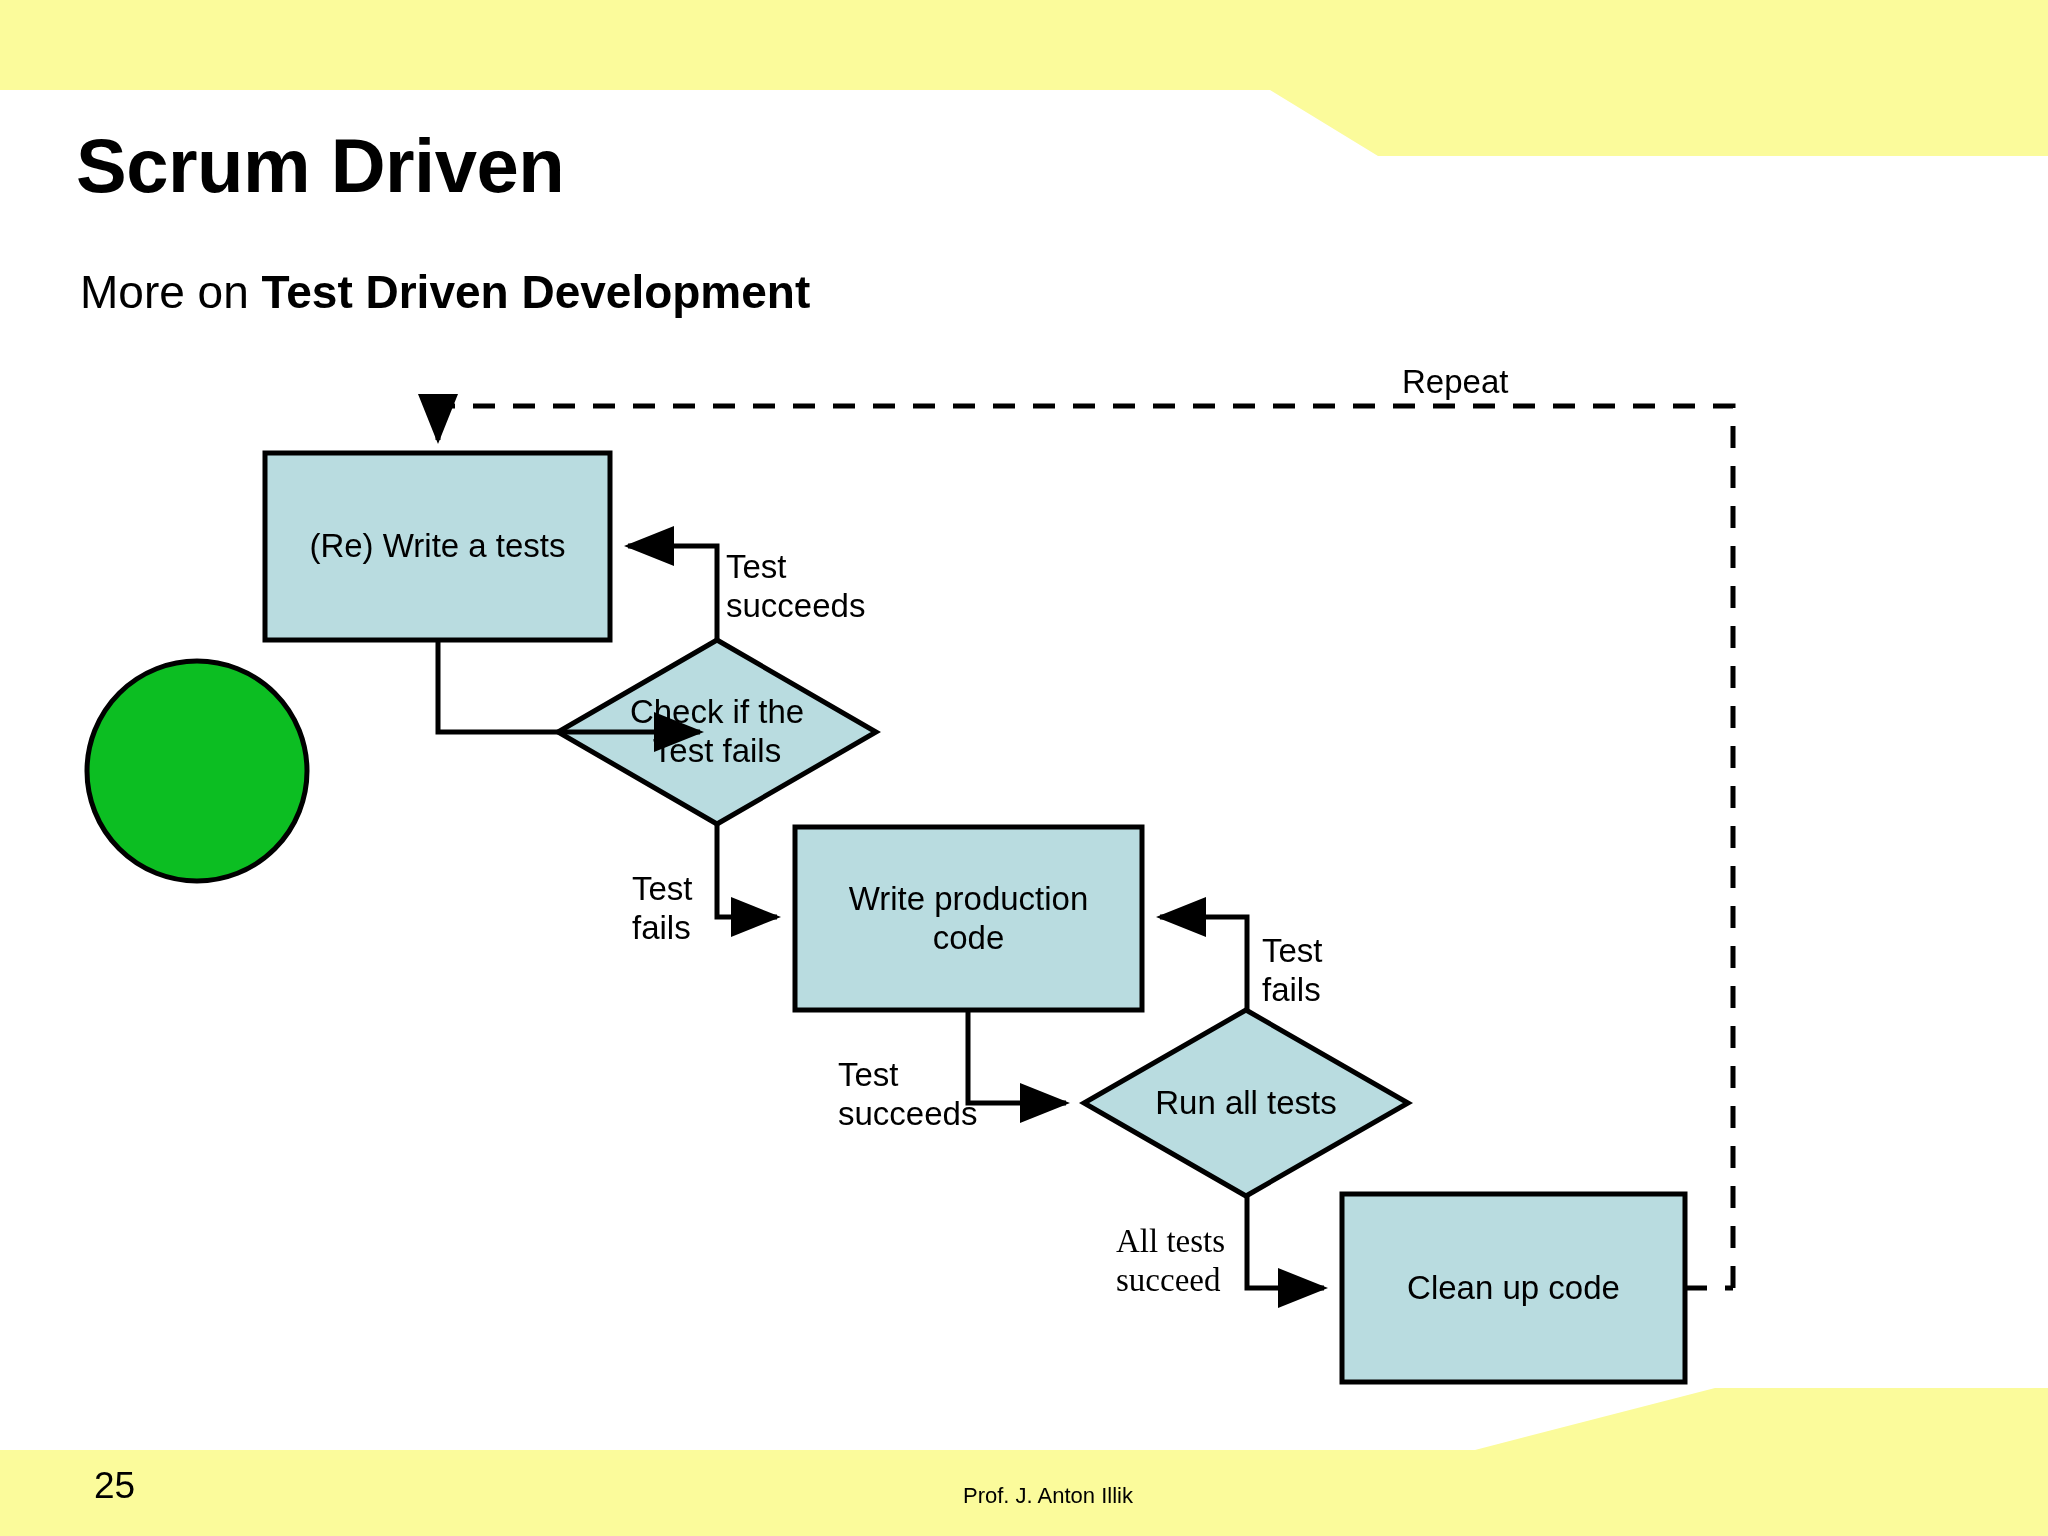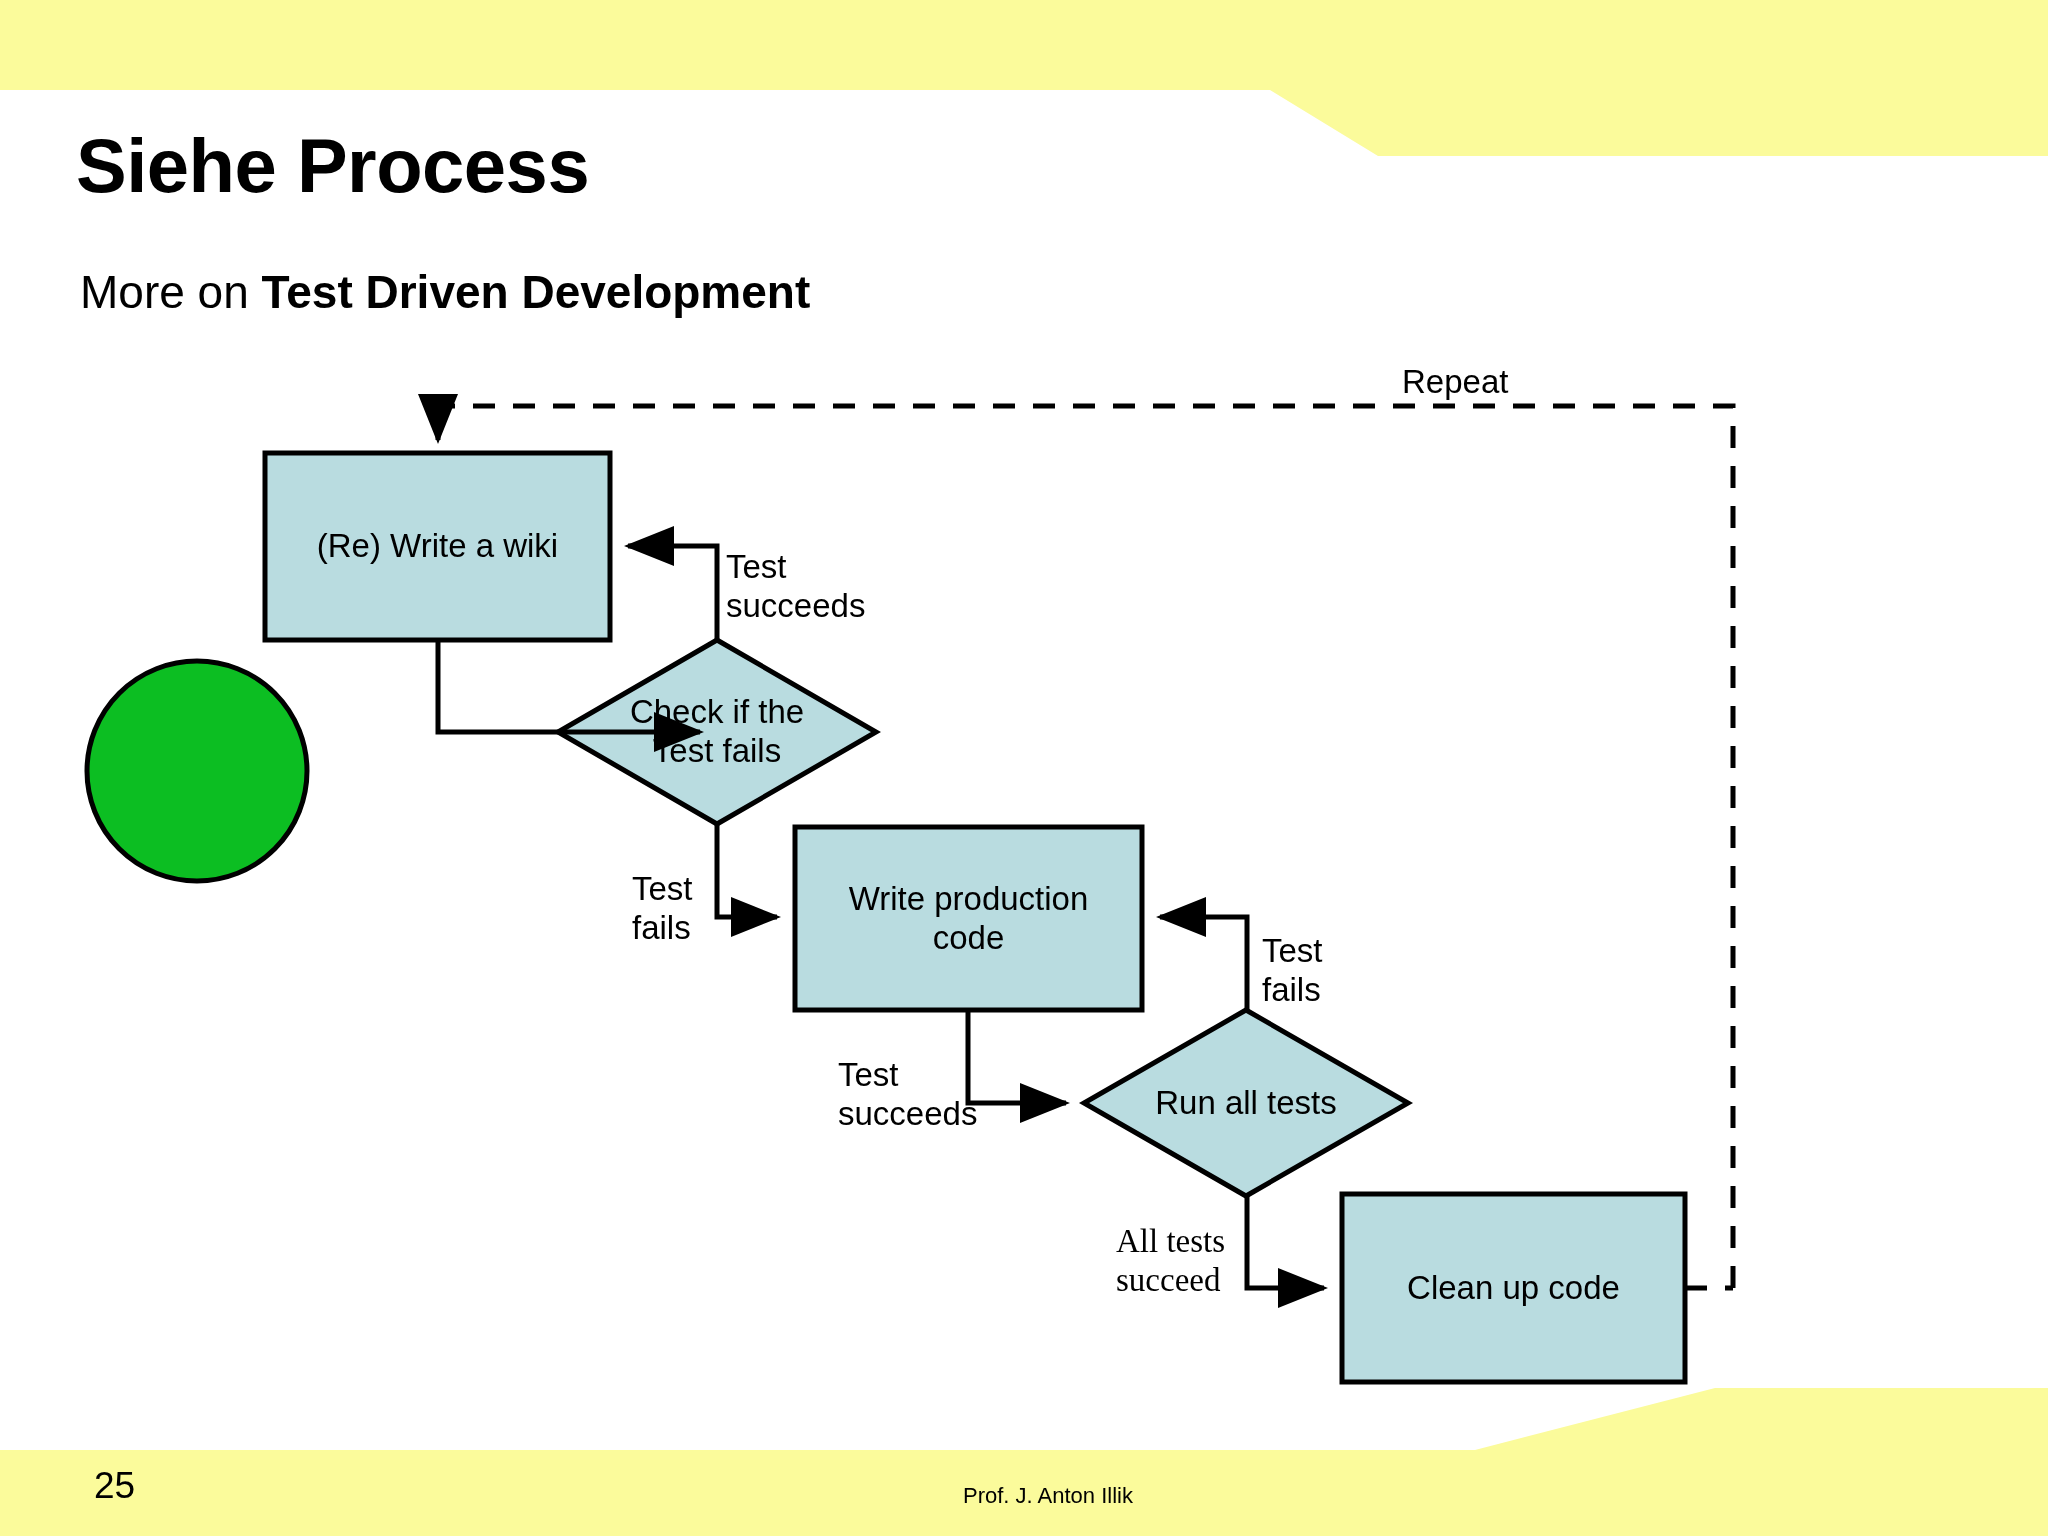--- a/index.html
+++ b/index.html
@@ -80,21 +80,21 @@
 </head>
 <body>
 
 <div id="slide">
 
   <svg class="band" viewBox="0 0 2048 1536" preserveAspectRatio="none" aria-hidden="true">
     <polygon points="0,0 2048,0 2048,156 1378,156 1270,90 0,90" fill="#FBFB9B"></polygon>
     <polygon points="0,1450 1475,1450 1715,1388 2048,1388 2048,1536 0,1536" fill="#FBFB9B"></polygon>
   </svg>
 
-  <div class="title">Siehe Process</div>
+  <div class="title">Scrum Driven</div>
   <div class="subtitle"><span>More on </span><b>Test Driven Development</b></div>
 
   <svg class="diagram" viewBox="0 0 2048 1536" preserveAspectRatio="none">
     <defs>
       <marker id="arrow" markerWidth="12" markerHeight="12" refX="9.2" refY="4" orient="auto" markerUnits="strokeWidth">
         <path d="M0,0 L10,4 L0,8 z" fill="#000000"></path>
       </marker>
     </defs>
 
     <g id="shapes" stroke="#000000" stroke-width="5">
@@ -112,21 +112,21 @@
         <path d="M968,1010 L968,1103 L1066,1103" marker-end="url(#arrow)"></path>
         <path d="M1247,1010 L1247,917 L1160,917" marker-end="url(#arrow)"></path>
         <path d="M1247,1196 L1247,1288 L1324,1288" marker-end="url(#arrow)"></path>
         <path d="M1685,1288 L1733,1288" stroke-dasharray="22 18"></path>
       </g>
 
     <circle id="green-bullet" cx="197" cy="771" r="110" fill="#0CBE22" stroke="#000000" stroke-width="5"></circle>
   </svg>
 
   <div id="node-labels">
-      <div class="node-label" style="left: 265px; top: 453px; width: 345px; height: 187px;">(Re) Write a wiki</div>
+      <div class="node-label" style="left: 265px; top: 453px; width: 345px; height: 187px;">(Re) Write a tests</div>
       <div class="node-label" style="left: 558px; top: 640px; width: 318px; height: 184px;">Check if the
 Test fails</div>
       <div class="node-label" style="left: 795px; top: 827px; width: 347px; height: 183px;">Write production
 code</div>
       <div class="node-label" style="left: 1084px; top: 1010px; width: 324px; height: 186px;">Run all tests</div>
       <div class="node-label" style="left: 1342px; top: 1194px; width: 343px; height: 188px;">Clean up code</div>
     </div>
 
   <div id="edge-labels">
       <div class="edge-label" style="left: 1402px; top: 363px;">Repeat</div>

